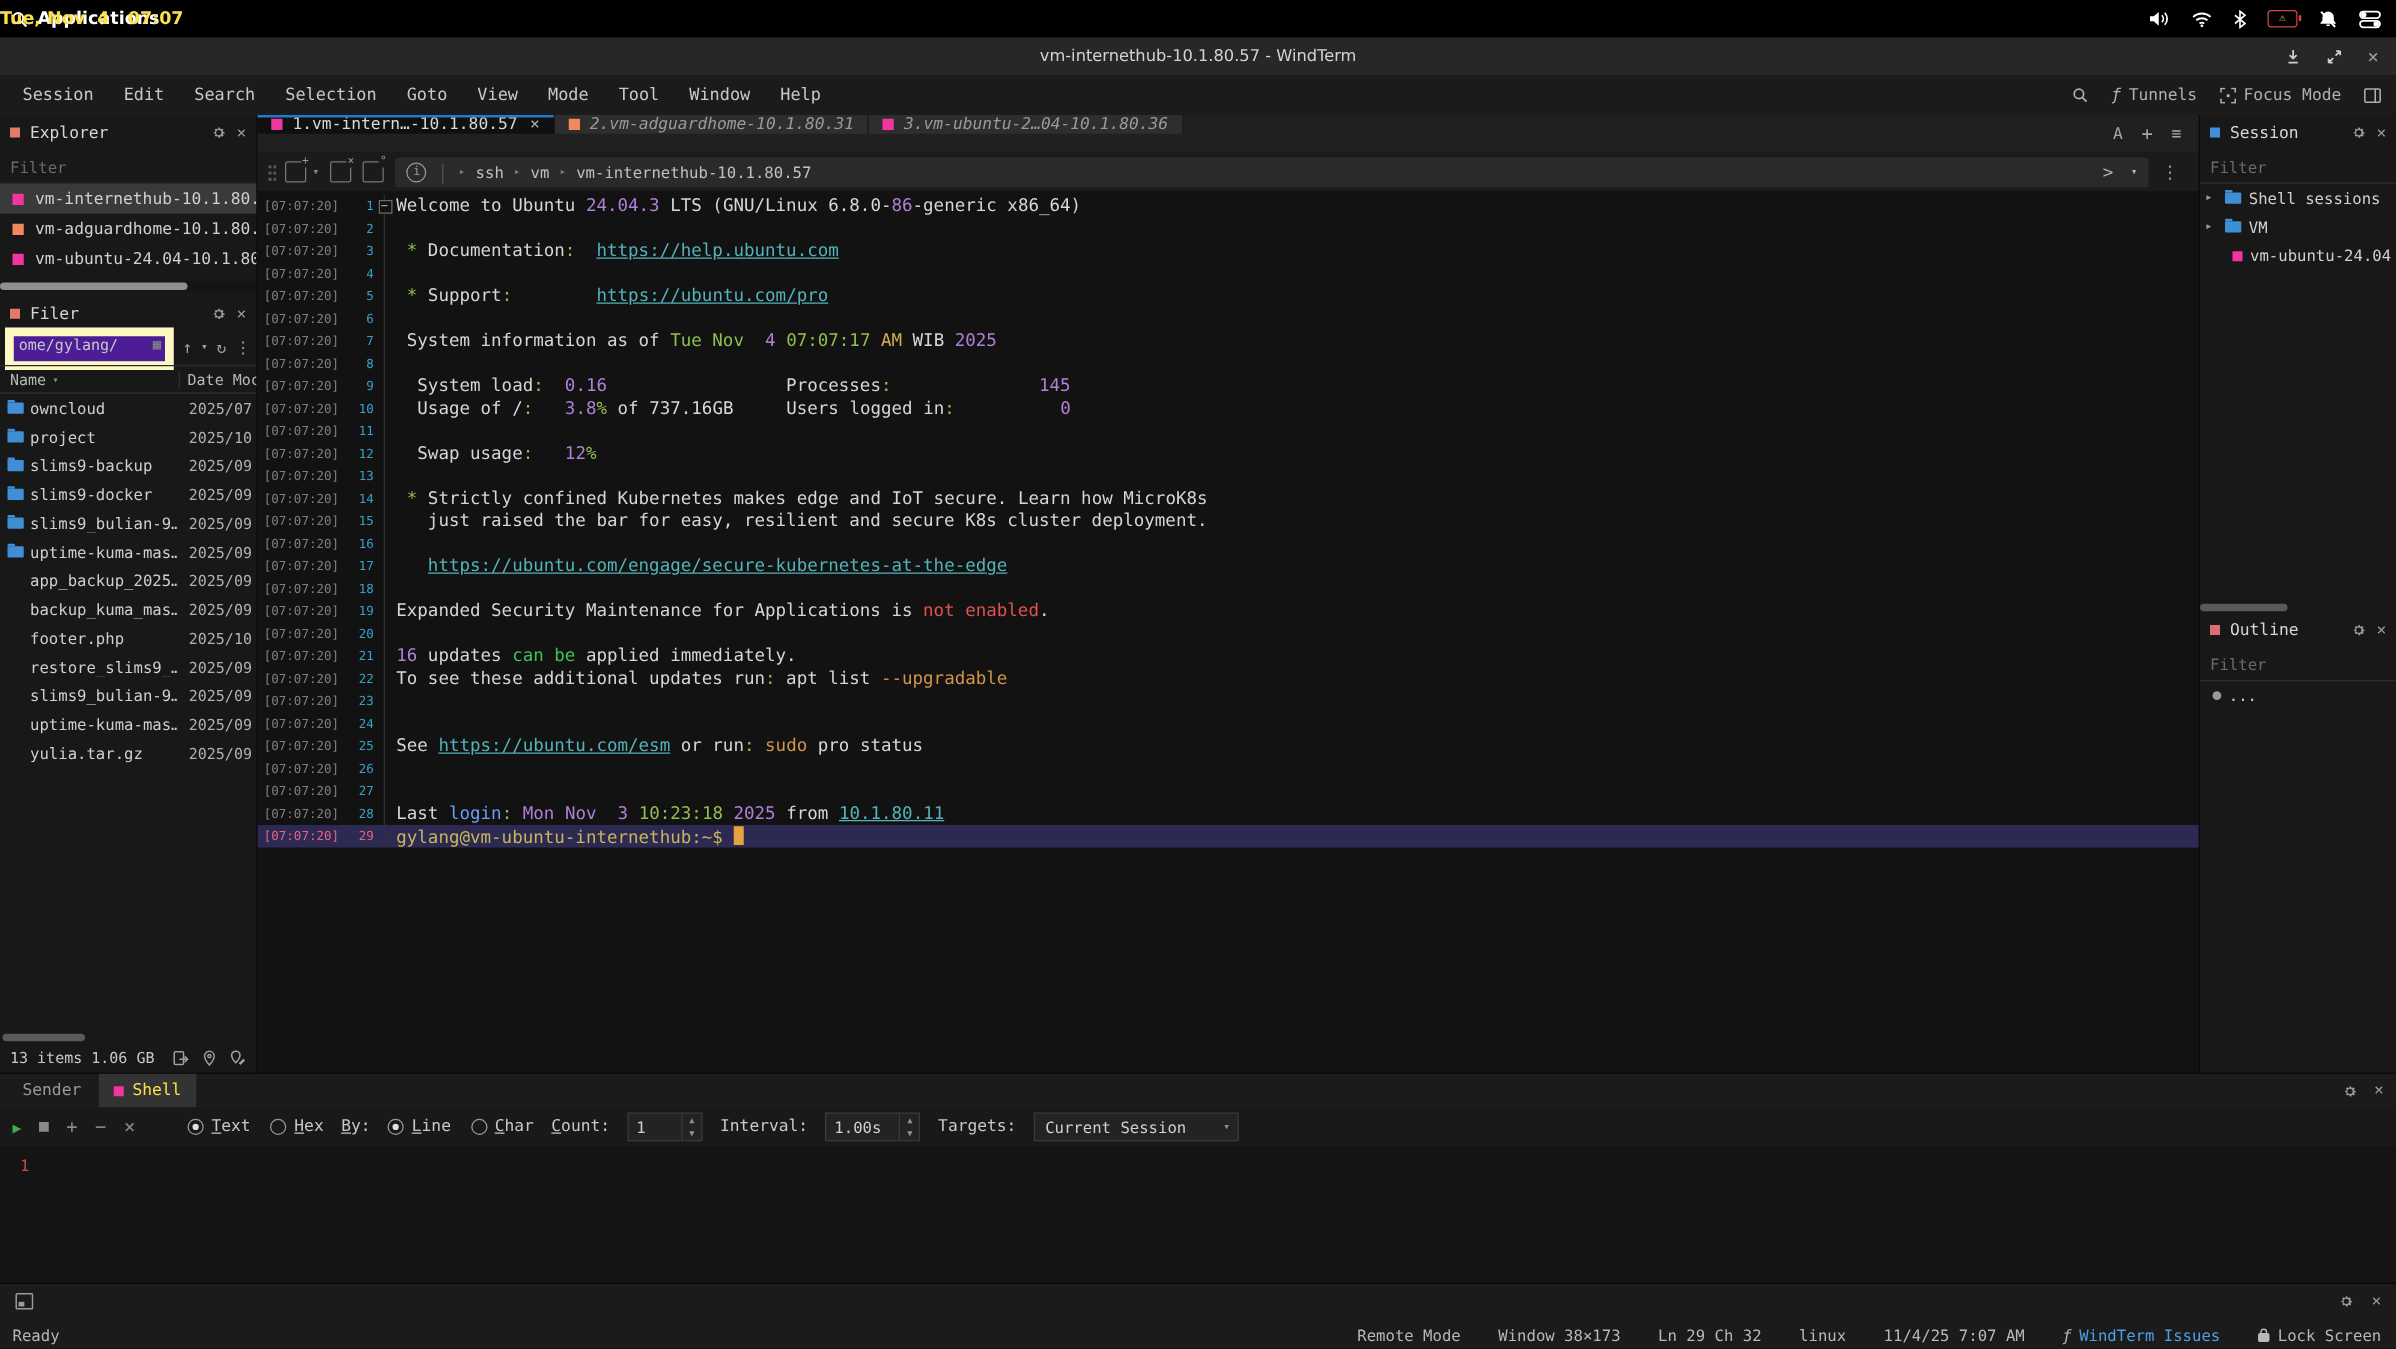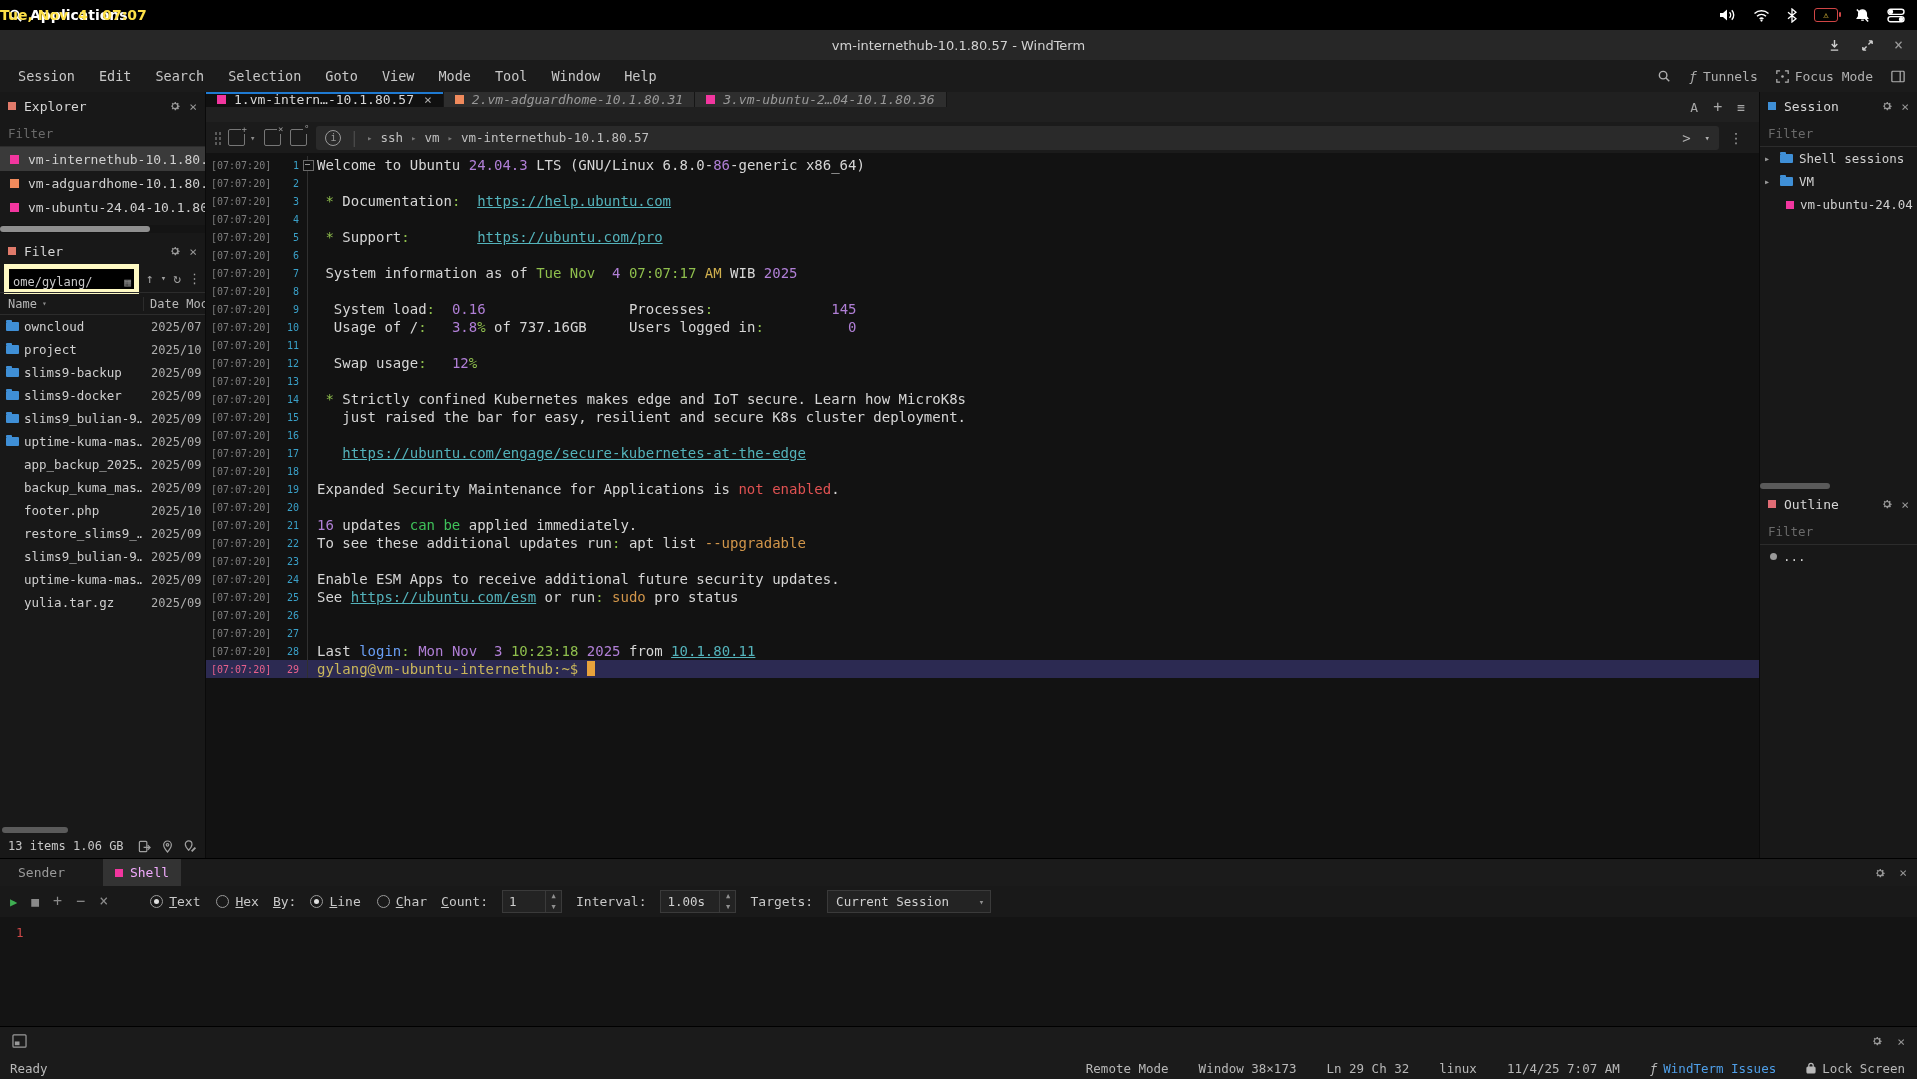--- a/index.html
+++ b/index.html
@@ -41,21 +41,21 @@
   .filter-row input{width:100%;background:transparent;border:none;outline:none;color:#f9a8d4;
                     font:italic 12.5px "DejaVu Sans Mono",monospace;padding:0 8px;}
   .filter-row input::placeholder{color:#6a6a6a;font-style:normal;}
   .ex-item{height:24px;display:flex;align-items:center;gap:9px;padding-left:10px;font-size:13px;color:#d0d0d0;
            white-space:nowrap;overflow:hidden;flex:none;}
   .ex-item.sel{background:#3a3a3a;}
   .ex-item .sq{width:9px;height:9px;}
   .hscroll{height:8px;background:#141414;position:relative;flex:none;margin-top:6px;}
   .hscroll .thumb{position:absolute;top:1px;height:6px;border-radius:3px;background:#8f8f8f;}
   .path-row{height:27px;display:flex;align-items:center;gap:7px;padding:0 4px;flex:none;}
-  .path-box{flex:1;height:20px;background:#000000;border:5px solid #fef9c3;display:flex;align-items:flex-end;min-width:0;}
+  .path-box{flex:1;height:20px;background:#4c1d95;border:7px solid #fef9c3;display:flex;align-items:flex-start;min-width:0;}
   .path-box input{flex:1;min-width:0;background:transparent;border:none;outline:none;color:#c8c8c8;
                   font:12px "DejaVu Sans Mono",monospace;padding:0 4px;}
   .path-ic{color:#8a8a8a;font-size:11px;padding-right:3px;}
   .mini-ic{color:#a0a0a0;font-size:13px;line-height:1;}
   .filer-cols{height:21px;border-top:1px solid #2c2c2c;border-bottom:1px solid #2c2c2c;display:flex;
               align-items:center;font-size:12px;color:#b8b8b8;flex:none;}
   .filer-cols .c1{width:142px;padding-left:8px;display:flex;align-items:center;gap:5px;border-right:1px solid #2c2c2c;}
   .filer-cols .c2{padding-left:6px;white-space:nowrap;overflow:hidden;}
   .f-row{height:23px;display:flex;align-items:center;font-size:12.5px;color:#cfcfcf;flex:none;}
   .f-ico{width:24px;display:flex;justify-content:center;flex:none;}
@@ -116,21 +116,21 @@
             white-space:nowrap;overflow:hidden;flex:none;}
   .tw-arrow{color:#9a9a9a;font-size:10px;width:10px;flex:none;}
   .r-spacer{height:274px;position:relative;flex:none;}
   .r-spacer .hs{position:absolute;bottom:0;left:0;height:8px;width:100%;}
   .r-spacer .thumb{position:absolute;bottom:1px;left:0;width:70px;height:6px;border-radius:3px;background:#5a5a5a;}
   .bullet{width:7px;height:7px;border-radius:50%;background:#9a9a9a;flex:none;margin-left:6px;}
   
   .sender{height:167px;border-top:1px solid #000;background:#151515;display:flex;flex-direction:column;}
   .sender-row1{height:27px;background:#1b1b1b;display:flex;align-items:center;flex:none;}
   .sender-title{padding:0 14px 0 18px;font-size:13px;color:#9a9a9a;}
-  .sender-tab{height:27px;display:flex;align-items:center;gap:7px;background:#333;padding:0 12px;font-size:13px;color:#f0abfc;margin-left:24px;}
+  .sender-tab{height:27px;display:flex;align-items:center;gap:7px;background:#333;padding:0 12px;font-size:13px;color:#fde047;}
   .sender-r1-right{margin-left:auto;display:flex;align-items:center;gap:13px;padding-right:10px;color:#9a9a9a;}
   .sender-row2{height:31px;background:#191919;display:flex;align-items:center;gap:14px;padding-left:10px;flex:none;
                font-size:13px;color:#c8c8c8;}
   .sgl{font-size:13px;color:#8a8a8a;line-height:1;}
   .play{color:#3fae52;font-size:12px;}
   .radio{display:flex;align-items:center;gap:6px;}
   .rc{width:13px;height:13px;border:1.5px solid #9a9a9a;border-radius:50%;box-sizing:border-box;position:relative;flex:none;}
   .rc.on:after{content:"";position:absolute;left:2.5px;top:2.5px;width:5px;height:5px;border-radius:50%;background:#e0e0e0;}
   .spin{height:21px;background:#232323;border:1px solid #3a3a3a;display:flex;align-items:stretch;}
   .spin .val{flex:1;display:flex;align-items:center;padding-left:6px;font-size:12.5px;color:#d0d0d0;}
@@ -625,21 +625,20 @@
           <div class="trow">
             <span class="t-ts">[07:07:20]</span>
             <span class="t-num">23</span>
             <span class="t-fold"></span>
             <span class="t-content"></span>
           </div>
           <div class="trow">
             <span class="t-ts">[07:07:20]</span>
             <span class="t-num">24</span>
             <span class="t-fold"></span>
-            <span class="t-content"><span class="c-w">Enable ESM Apps to receive additional future security updates.</span></span>
           </div>
           <div class="trow">
             <span class="t-ts">[07:07:20]</span>
             <span class="t-num">25</span>
             <span class="t-fold"></span>
             <span class="t-content"><span class="c-w">See </span><span class="c-lnk">https://ubuntu.com/esm</span><span class="c-w"> or run</span><span class="c-grn">:</span><span class="c-w"> </span><span class="c-org">sudo</span><span class="c-w"> pro status</span></span>
           </div>
           <div class="trow">
             <span class="t-ts">[07:07:20]</span>
             <span class="t-num">26</span>

